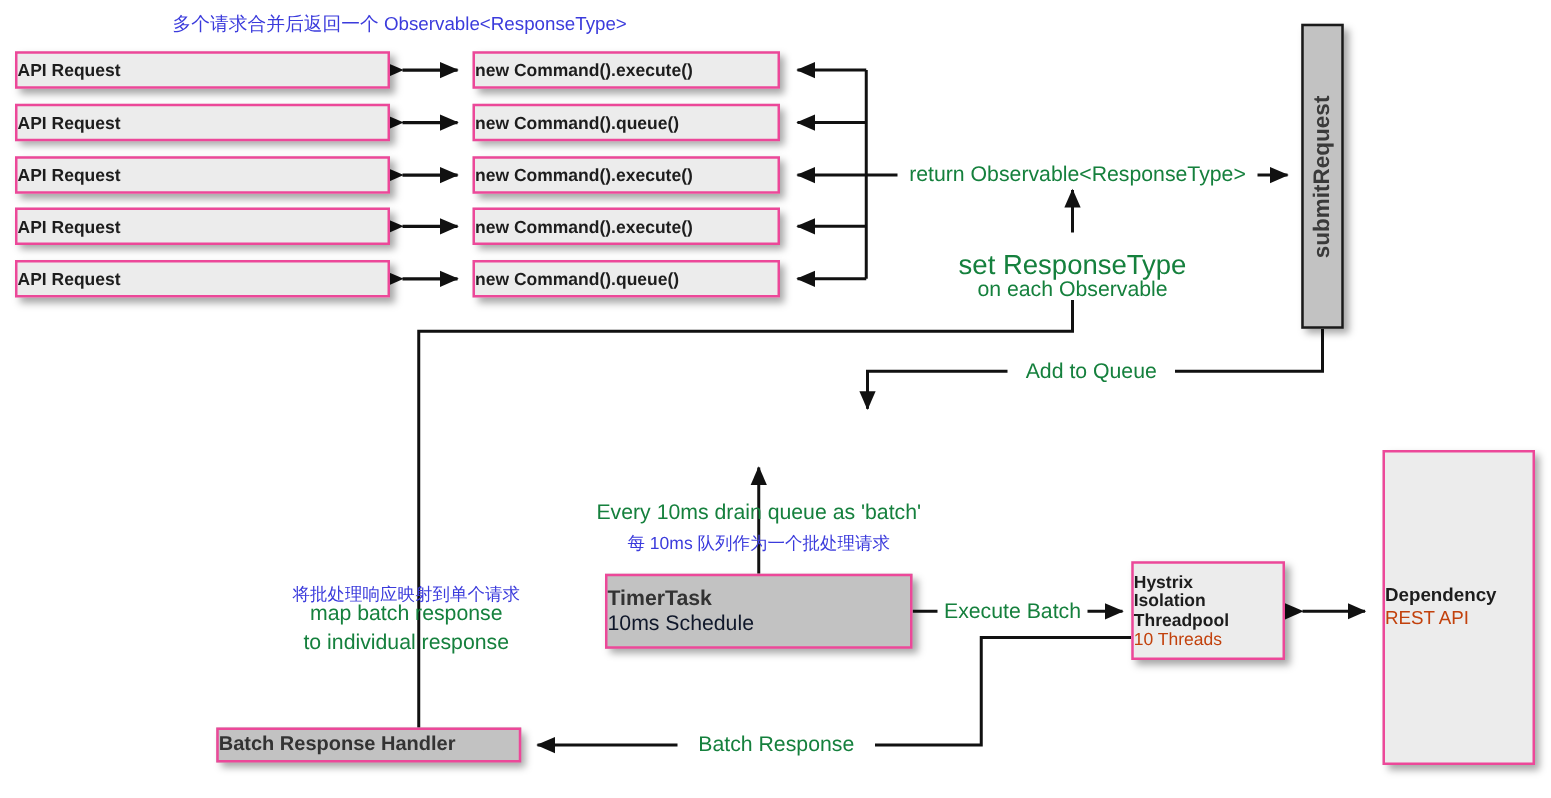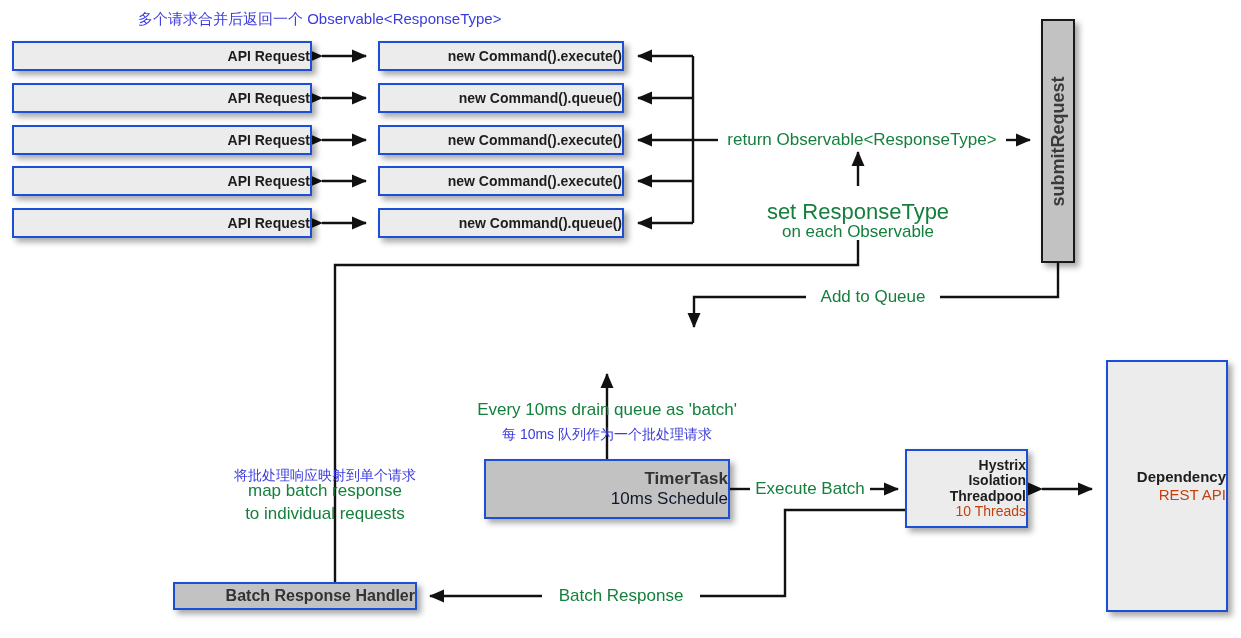--- a/index.html
+++ b/index.html
@@ -3,24 +3,24 @@
 <meta charset="utf-8">
 <style>
   html,body{margin:0;padding:0;background:#ffffff;}
   body{font-family:"Liberation Sans","DejaVu Sans",sans-serif;}
   #stage{position:relative;width:1241px;height:638px;overflow:hidden;background:#fff;padding-left:48px;}
 
   
   .node{
     position:absolute;
     box-sizing:border-box;
-    border:2px solid #1d4ed8;
+    border:2px solid #ec4899;
     display:flex;
     flex-direction:column;
-    align-items:flex-end;
+    align-items:flex-start;
     justify-content:center;
     text-align:center;
     box-shadow:4px 4px 6px rgba(0,0,0,0.35);
     line-height:1.18;
   }
   .node.light{background:#ececec;}
   .node.dark{background:#c2c2c2;}
   .node .ttl{font-weight:bold;color:#333333;}
   .node .sub{color:#0f172a;}
 
@@ -170,21 +170,21 @@
     <span class="sub" style="font-size:14px;">10 Threads</span>
   </div>
 
   <div class="node light" style="left:1106px;top:360px;width:122px;height:252px;">
     <span class="ttl" style="font-size:15px;">Dependency</span>
     <span class="sub" style="font-size:15px;">REST API</span>
   </div>
 
   <div class="lbl ctr cn" style="left:325px;top:467px;font-size:14px;">将批处理响应映射到单个请求</div>
   <div class="lbl ctr" style="left:325px;top:481px;font-size:17px;">map batch response</div>
-  <div class="lbl ctr" style="left:325px;top:504px;font-size:17px;">to individual requests</div>
+  <div class="lbl ctr" style="left:325px;top:504px;font-size:17px;">to individual response</div>
 
   <div class="node dark" style="left:173px;top:582px;width:244px;height:28px;">
     <span class="ttl" style="font-size:16px;">Batch Response Handler</span>
   </div>
 
   <div class="lbl ctr" style="left:621px;top:586px;font-size:17px;">Batch Response</div>
 
 </div>
 
 </body></html>

